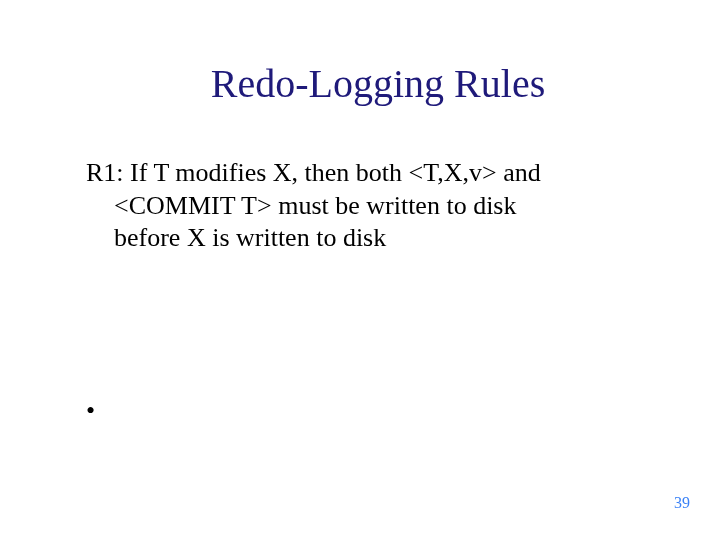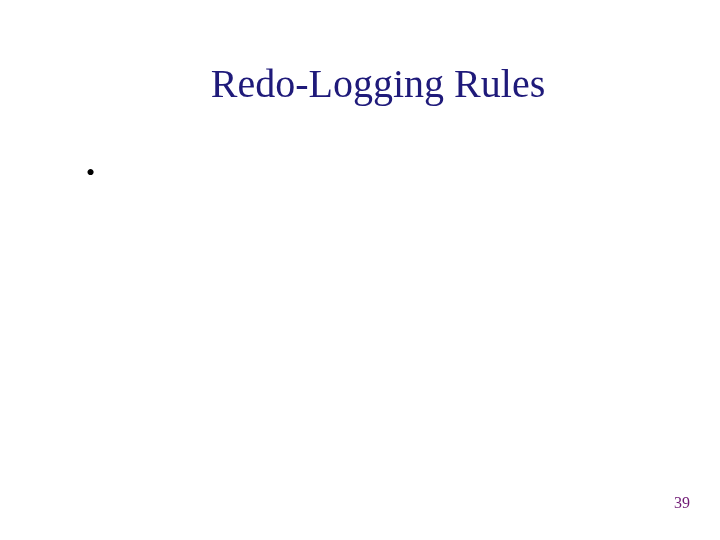--- a/index.html
+++ b/index.html
@@ -49,31 +49,36 @@
     .bullet-dot {
       margin-right: 14px;
     }
     .underline {
       text-decoration: underline;
     }
     .page-number {
       position: absolute;
       bottom: 28px;
       right: 48px;
-      color: #701a75;
+      color: #3b82f6;
       font-size: 16px;
     }
   </style>
 </head>
 <body>
 
 <div class="slide">
   <h1 class="title">Redo-Logging Rules</h1>
 
   <div class="body-text">
+    <div class="rule">
+      <span>R1: If T modifies X, then both &lt;T,X,v&gt; and</span><br>
+      <span>&lt;COMMIT T&gt; must be written to disk</span><br>
+      <span>before X is written to disk</span>
+    </div>
 
     <div class="bullet-row">
       <span class="bullet-dot">•</span>
     </div>
   </div>
 
   <div class="page-number">39</div>
 </div>
 
 </body></html>

